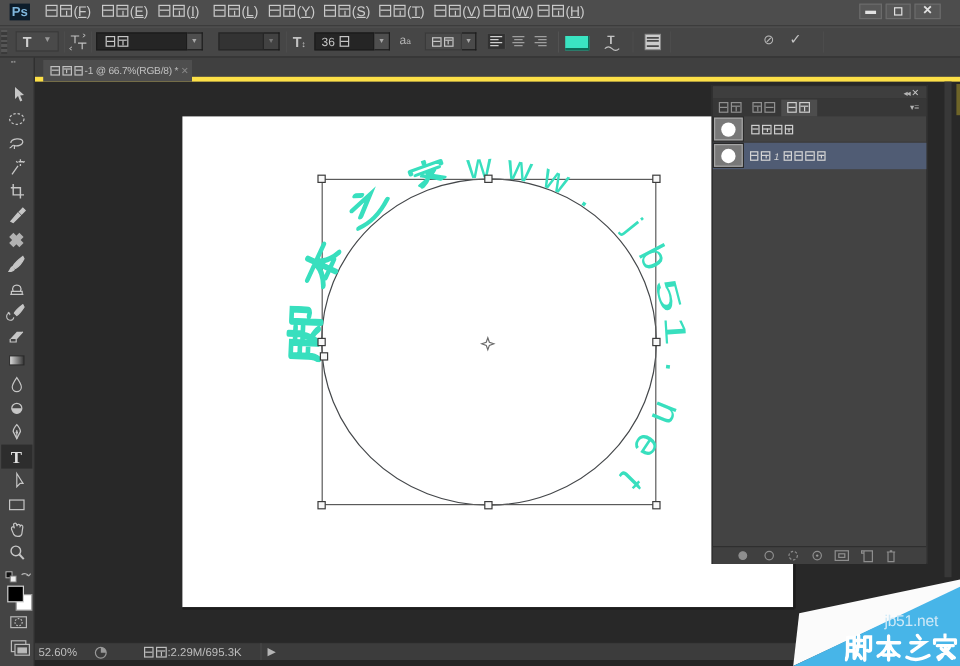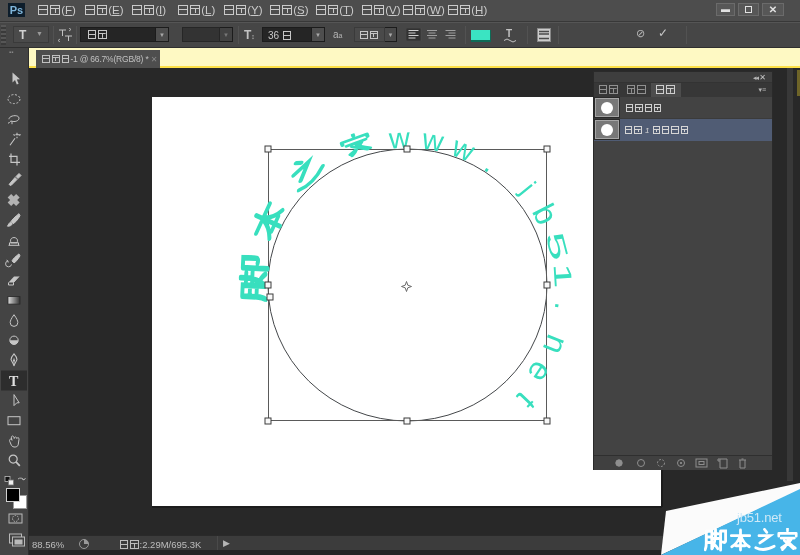--- a/index.html
+++ b/index.html
@@ -21,21 +21,21 @@
 .winbtn{position:absolute;top:3px;height:13px;background:#575757;border:1px solid #6b6b6b;
   color:#e2e2e2;font-size:9px;text-align:center;line-height:11px}
 
 #optbar{position:absolute;left:0;top:22px;width:800px;height:26px;background:#464646;border-bottom:1px solid #2f2f2f;box-shadow:inset 0 1px 0 #555}
 .field{position:absolute;top:5px;height:15px;background:#252525;border:1px solid #1c1c1c;color:#c6c6c6;font-size:10px}
 .drop{position:absolute;top:5px;height:15px;background:#4e4e4e;border:1px solid #1c1c1c;border-left:none;
   color:#a8a8a8;font-size:6px;text-align:center;line-height:15px}
 .osep{position:absolute;top:4px;width:1px;height:18px;background:#393939;border-right:1px solid #525252}
 .oicon{position:absolute;color:#c2c2c2}
 
-#tabstrip{position:absolute;left:29px;top:48px;width:771px;height:20px;background:#fef9c3;border-bottom:2px solid #fde047}
+#tabstrip{position:absolute;left:29px;top:48px;width:771px;height:20px;background:#404040;border-bottom:4px solid #fde047}
 #doctab{position:absolute;left:7px;top:2px;width:124px;height:18px;background:#4e4e4e;
   color:#c0c0c0;font-size:8.5px;line-height:18px;padding-left:5px;white-space:nowrap;letter-spacing:-0.2px;overflow:hidden}
 
 #toolbar{position:absolute;left:0;top:48px;width:29px;height:507px;background:#444;border-right:1px solid #2d2d2d}
 
 #canvas{position:absolute;left:29px;top:68px;width:771px;height:468px;background:#282828}
 
 #panel{position:absolute;left:593px;top:71px;width:180px;height:399px;background:#434343;border:1px solid #2a2a2a}
 
 #status{position:absolute;left:29px;top:535px;width:771px;height:15px;background:#3c3c3c;color:#c0c0c0;font-size:10px;border-top:1px solid #2a2a2a}
@@ -358,21 +358,21 @@
         <rect x="102" y="3" width="11" height="8"></rect>
             <rect x="105" y="5.5" width="5" height="3"></rect>
         <path d="M126 3 h7 v9 h-7 z M126 5 h-2 v-2 h2"></path>
         <path d="M145 4 h7 M146 4 v8 h5 v-8 M147.5 3 h2"></path>
       </g>
     </svg>
   </div>
 </div>
 
 <div id="status">
-  <span class="abs" style="left:3px;top:3px;font-size:9.5px;color:#bdbdbd">88.56%</span>
+  <span class="abs" style="left:3px;top:3px;font-size:9.5px;color:#bdbdbd">52.60%</span>
   <svg class="abs" style="left:49px;top:2px" width="12" height="12" viewBox="0 0 12 12">
     <circle cx="6" cy="6" r="4.5" fill="none" stroke="#999"></circle>
         <path d="M6 6 L6 1.5 A4.5 4.5 0 0 1 10.5 6 Z" fill="#999"></path>
   </svg>
   <span class="abs" style="left:90px;top:3px;font-size:9.5px;color:#bdbdbd"><span class="k" style="font-size:9px"></span><span class="k2" style="font-size:9px"></span>:2.29M/695.3K</span>
   <span class="abs" style="left:188px;top:0;width:1px;height:15px;background:#4a4a4a"></span>
       <span class="abs" style="left:194px;top:2px;color:#b5b5b5;font-size:9px">▶</span>
 </div>
 <div id="below"></div>
 <div class="abs" style="left:787px;top:68px;width:6px;height:413px;background:#383838"></div>

